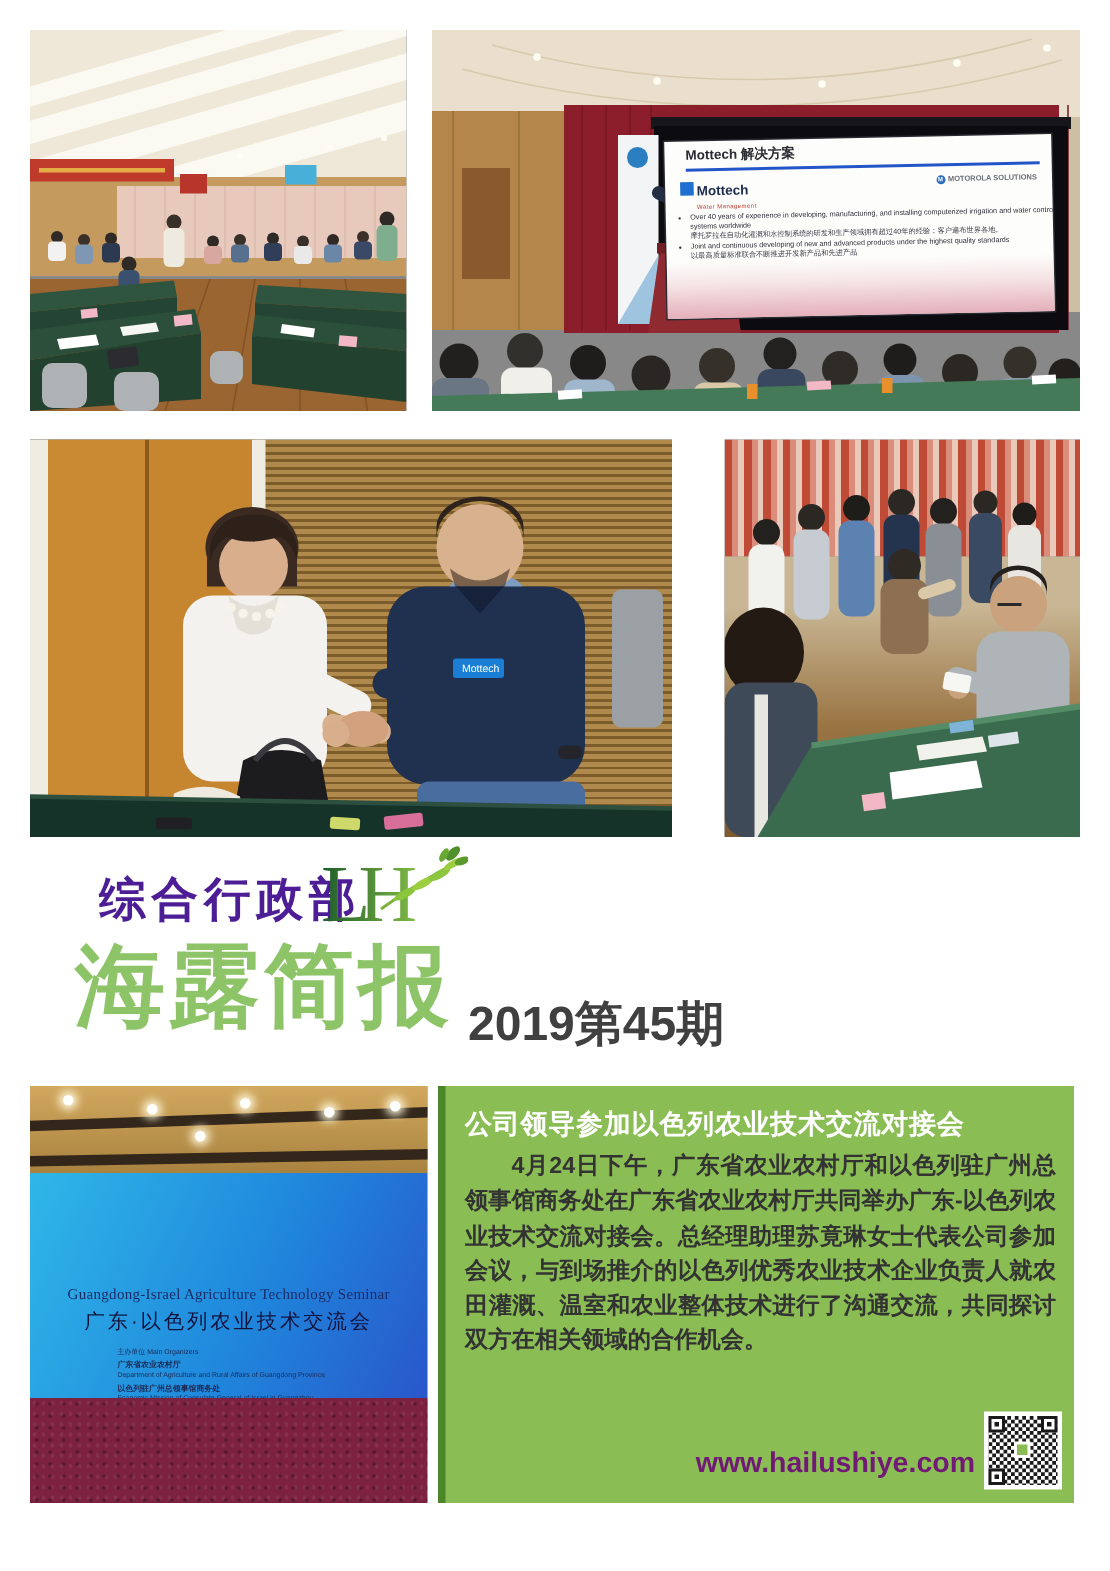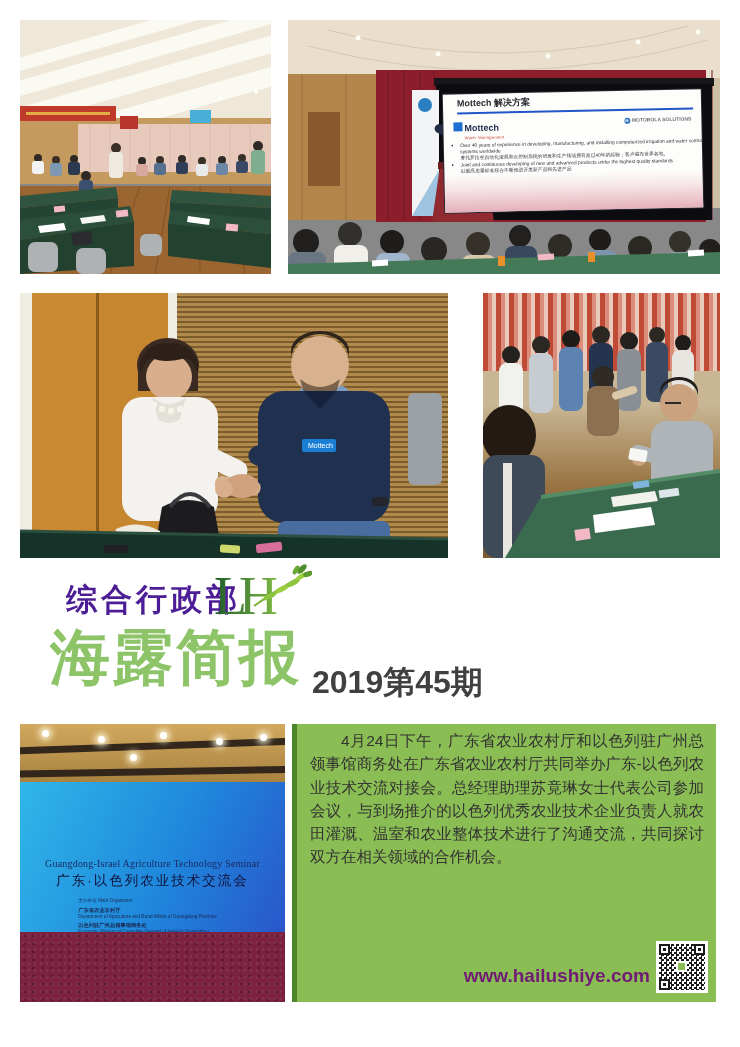--- a/index.html
+++ b/index.html
@@ -16,21 +16,21 @@
         color:#8ec468;letter-spacing:3px;line-height:1;}
   .mast-issue{position:absolute;left:312px;top:666px;font-size:32px;font-weight:bold;
         color:#404040;line-height:1;}
 
   
   .article{position:absolute;left:292px;top:724px;width:424px;height:278px;
         background:#8abd53;border-left:5px solid #4c8629;box-sizing:border-box;
         color:#ffffff;}
   .article .a-title{margin:13px 12px 0 13px;font-size:18px;font-weight:bold;letter-spacing:0.5px;}
   .article .a-date{margin:7px 12px 0 13px;font-size:14px;font-weight:bold;}
-  .article .a-body{margin:5px 12px 0 13px;font-size:15.5px;font-weight:normal;
+  .article .a-body{margin:5px 12px 0 13px;font-size:15.5px;font-weight:bold;
         color:#333333;line-height:1.5;text-indent:2em;text-align:justify;}
   .website{position:absolute;right:66px;bottom:15px;font-size:19px;font-weight:bold;color:#701a75;}
   .qr{position:absolute;right:8px;bottom:9px;width:52px;height:52px;background:#fff;padding:3px;box-sizing:border-box;}
   .qr-inner{position:relative;width:100%;height:100%;
         background:repeating-conic-gradient(#1a1a1a 0% 25%, #ffffff 0% 50%) 0 0/5px 5px;}
   .qr-eye{position:absolute;width:11px;height:11px;border:2.5px solid #1a1a1a;background:#fff;box-sizing:border-box;}
   .qr-eye:after{content:"";position:absolute;left:1.5px;top:1.5px;width:3px;height:3px;background:#1a1a1a;}
   .qr-eye.tl{left:0;top:0}.qr-eye.tr{right:0;top:0}.qr-eye.bl{left:0;bottom:0}
   .qr-logo{position:absolute;left:17px;top:17px;width:11px;height:11px;background:#fff;}
   .qr-logo:after{content:"";position:absolute;left:2px;top:2px;width:7px;height:7px;background:#8abd53;}
@@ -460,20 +460,21 @@
           <div class="scr-date">2019. 4</div>
         </div>
       </div>
     </div>
     <div class="p5-carpet">
       
     </div>
   </div>
 
   <div class="article">
+    <div class="a-title">公司领导参加以色列农业技术交流对接会</div>
     <div class="a-body">4月24日下午，广东省农业农村厅和以色列驻广州总领事馆商务处在广东省农业农村厅共同举办广东-以色列农业技术交流对接会。总经理助理苏竟琳女士代表公司参加会议，与到场推介的以色列优秀农业技术企业负责人就农田灌溉、温室和农业整体技术进行了沟通交流，共同探讨双方在相关领域的合作机会。</div>
     <div class="website">www.hailushiye.com</div>
     <div class="qr">
       <div class="qr-inner">
         <div class="qr-eye tl"></div>
         <div class="qr-eye tr"></div>
         <div class="qr-eye bl"></div>
         <div class="qr-logo"></div>
       </div>
     </div>

